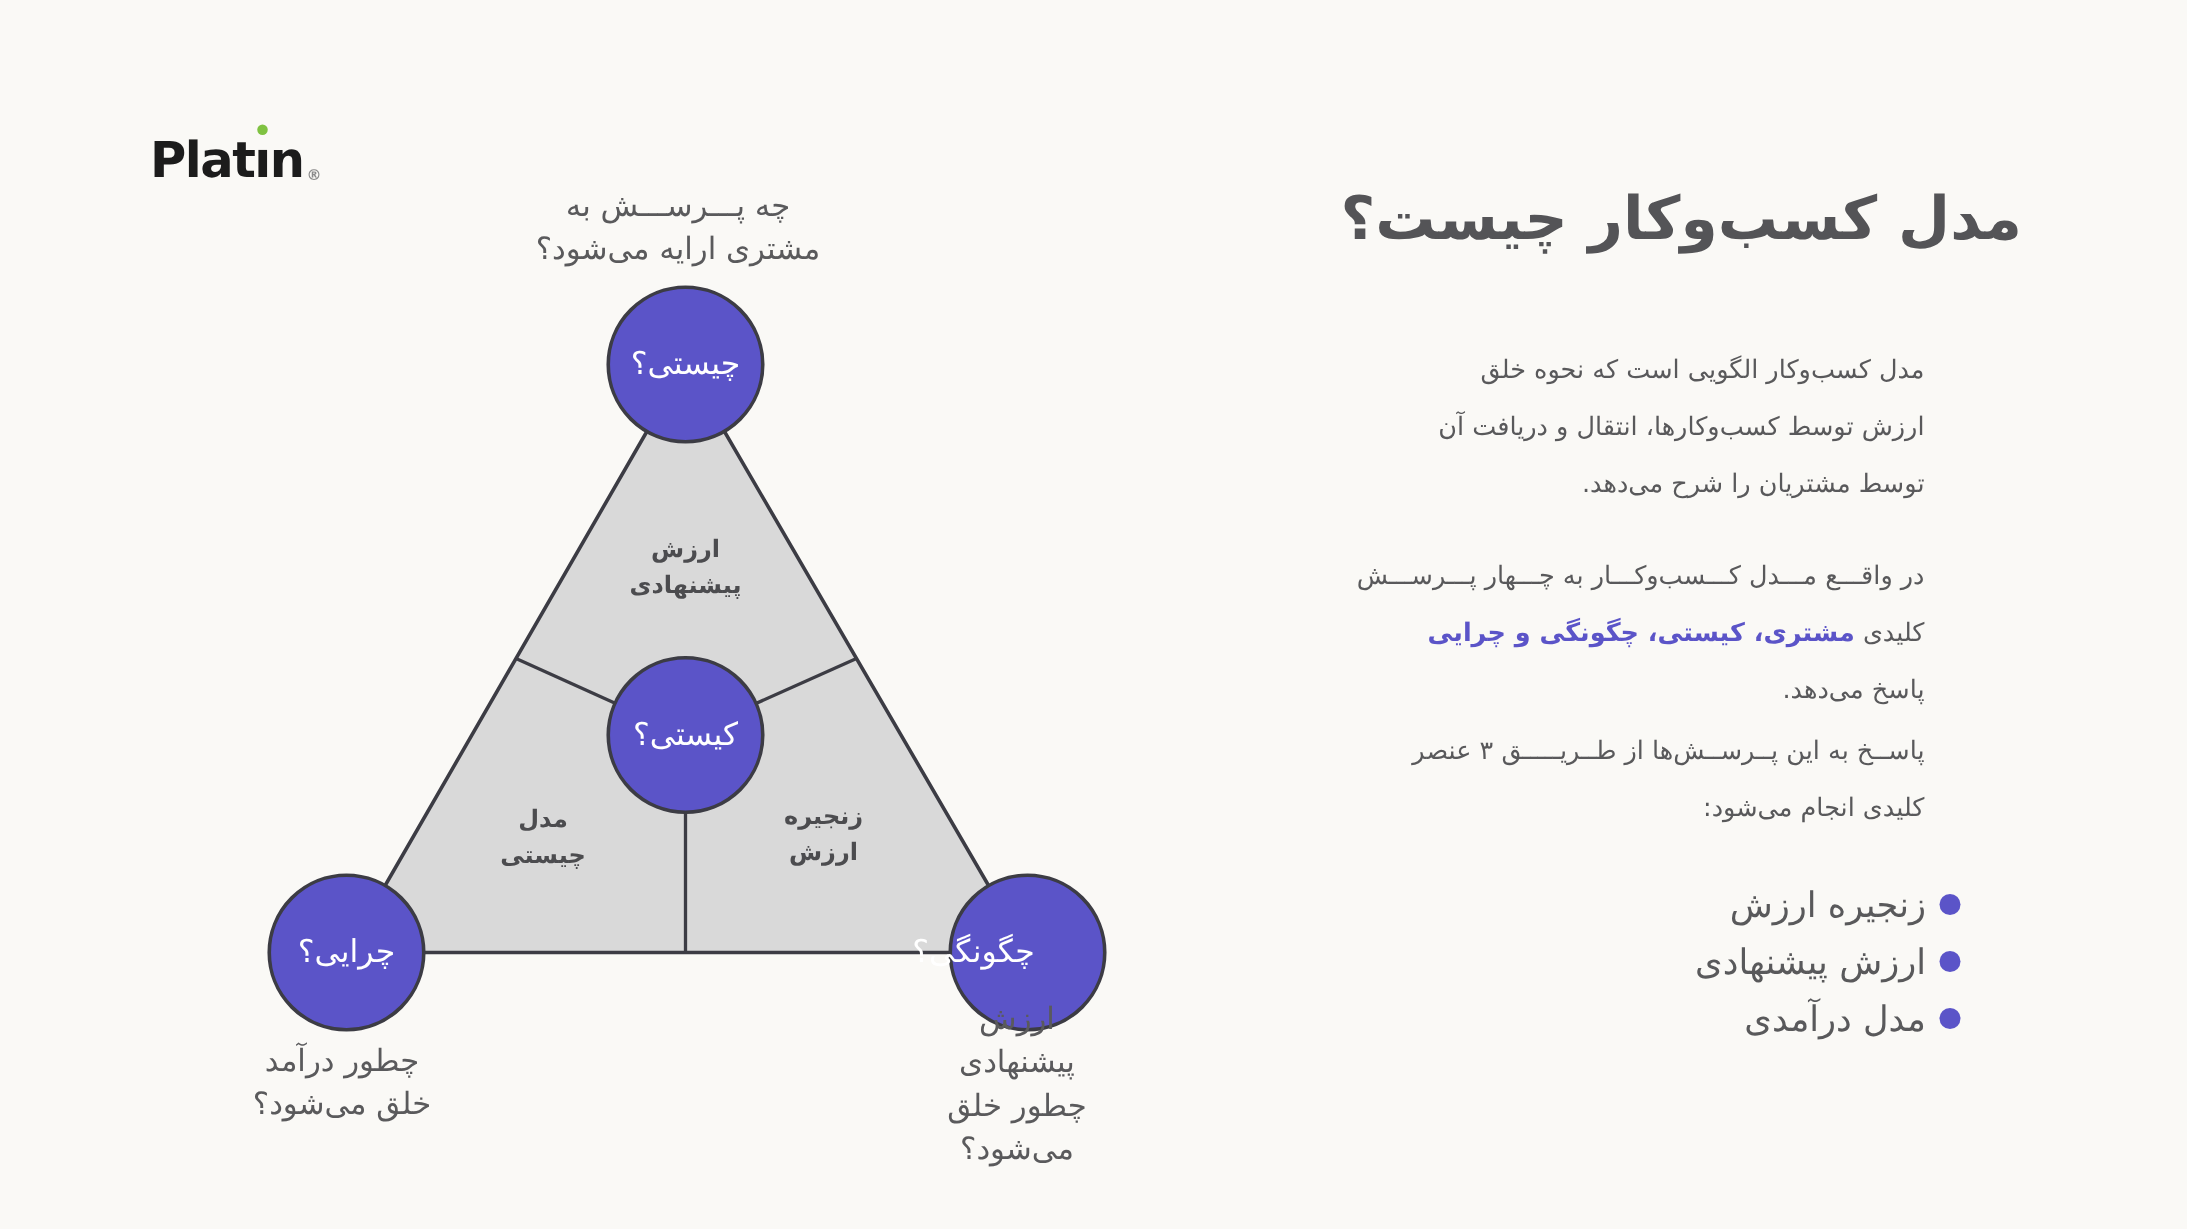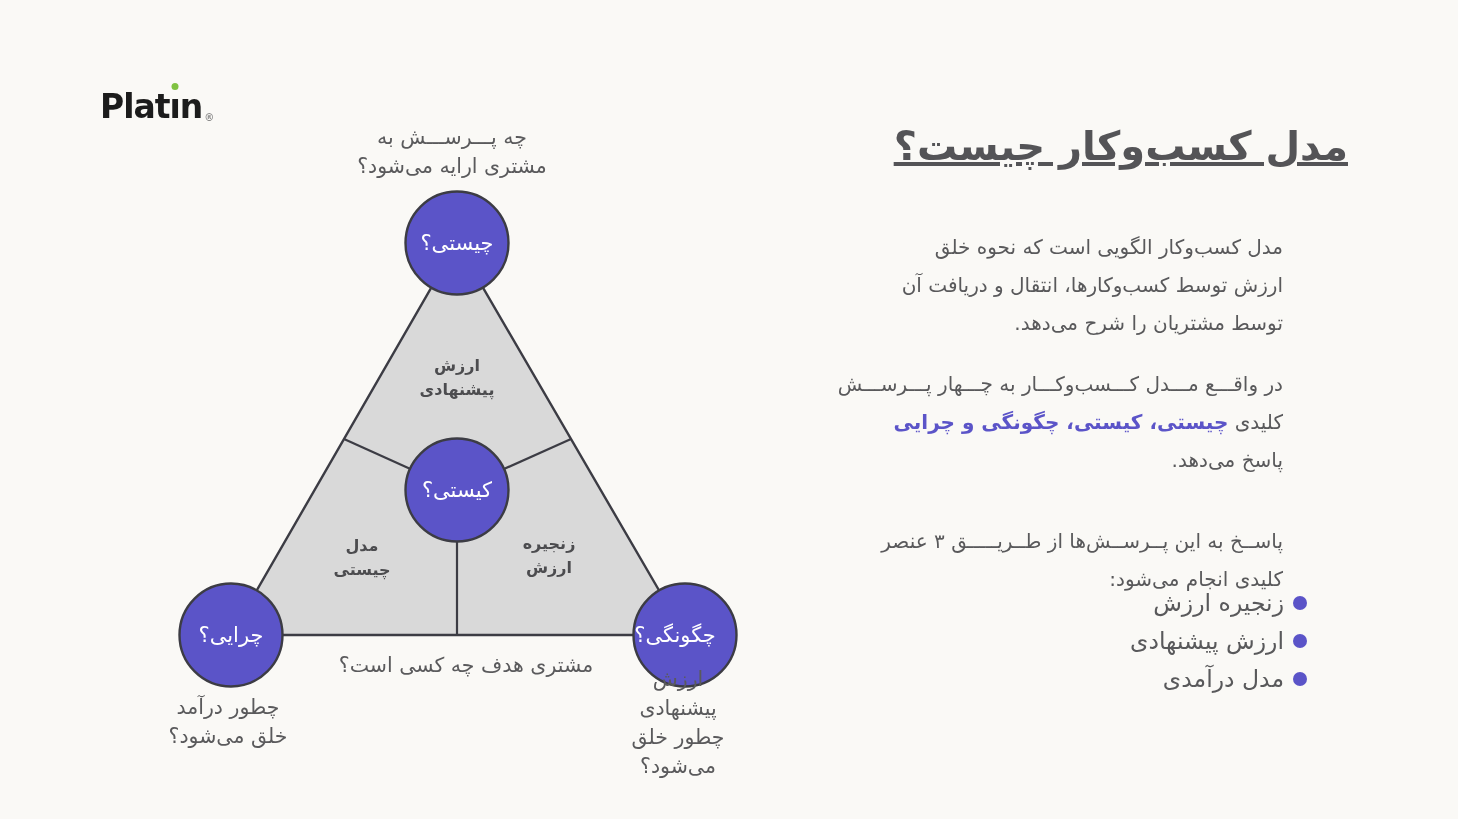--- a/index.html
+++ b/index.html
@@ -20,22 +20,22 @@
   .diagram{position:absolute;left:0;top:0;width:810px;height:819px;}
   .diagram svg{position:absolute;left:0;top:0;}
   .dlabel{position:absolute;transform:translate(-50%,-50%);text-align:center;
           direction:rtl;white-space:pre-line;line-height:1.42;}
   .d-question{font-size:20.5px;color:#5A5A5C;font-weight:500;}
   .d-region{font-size:16px;color:#4C4C4F;font-weight:600;line-height:1.5;}
   .d-circle-label{font-size:21px;color:#FFFFFF;font-weight:normal;line-height:1;}
   
   .rtl{direction:rtl;}
   .page-title{position:absolute;right:110px;top:96px;font-size:40px;font-weight:bold;
-              color:#545457;white-space:nowrap;text-decoration:underline;}
-  .para{position:absolute;right:175px;font-size:20px;line-height:38px;
+              color:#545457;white-space:nowrap;}
+  .para{position:absolute;right:175px;font-size:17px;line-height:38px;
         color:#59595B;text-align:right;white-space:pre-line;}
   .para .hl{color:#5B54C8;font-weight:bold;}
   .bullets{position:absolute;right:151px;top:584px;}
   .bullet-row{display:flex;direction:rtl;align-items:center;height:38px;}
   .bullet-dot{width:14px;height:14px;border-radius:50%;background:#5B54C8;
               margin-left:9px;flex:0 0 auto;}
   .bullet-label{font-size:23.5px;color:#59595B;white-space:nowrap;}
 </style>
 </head>
 <body>
@@ -56,47 +56,46 @@
     <circle cx="231" cy="635" r="51.5" fill="#5B54C8" stroke="#3C3C44" stroke-width="2.4"></circle>
     <circle cx="685" cy="635" r="51.5" fill="#5B54C8" stroke="#3C3C44" stroke-width="2.4"></circle>
   </svg>
 
   <div class="dlabel d-question" style="left:452px;top:152px;">چه پـــرســـش به
 مشتری ارایه می‌شود؟</div>
 
   <div class="dlabel d-circle-label" style="left:457px;top:243px;">چیستی؟</div>
   <div class="dlabel d-circle-label" style="left:457px;top:490px;">کیستی؟</div>
   <div class="dlabel d-circle-label" style="left:231px;top:635px;">چرایی؟</div>
-  <div class="dlabel d-circle-label" style="left:675px;top:635px;">چگونگی؟</div>
+  <div class="dlabel d-circle-label" style="left:649px;top:635px;">چگونگی؟</div>
 
   <div class="dlabel d-region" style="left:457px;top:378px;">ارزش
 پیشنهادی</div>
   <div class="dlabel d-region" style="left:362px;top:558px;">مدل
 چیستی</div>
   <div class="dlabel d-region" style="left:549px;top:556px;">زنجیره
 ارزش</div>
 
-  <div class="dlabel d-question" style="left:466px;top:666px;white-space:nowrap;">مشتری هدف چه کسی است؟</div>
   <div class="dlabel d-question" style="left:228px;top:722px;">چطور درآمد
 خلق می‌شود؟</div>
   <div class="dlabel d-question" style="left:678px;top:723px;">ارزش پیشنهادی
 چطور خلق می‌شود؟</div>
 </div>
 
 <h1 class="page-title rtl">مدل کسب‌وکار چیست؟</h1>
 
 <div class="para rtl" style="top:228px;">مدل کسب‌وکار الگویی است که نحوه خلق
 ارزش توسط کسب‌وکارها، انتقال و دریافت آن
 توسط مشتریان را شرح می‌دهد.</div>
 
 <div class="para rtl" style="top:365px;"><span>در واقـــع مـــدل کـــسب‌وکـــار به چـــهار پـــرســـش
-کلیدی </span><span class="hl">چیستی، کیستی، چگونگی و چرایی</span><span>
+کلیدی </span><span class="hl">مشتری، کیستی، چگونگی و چرایی</span><span>
 پاسخ می‌دهد.</span></div>
 
-<div class="para rtl" style="top:522px;margin-left:33px;">پاســخ به این پــرســش‌ها از طــریـــــق ۳ عنصر
+<div class="para rtl" style="top:482px;margin-left:33px;">پاســخ به این پــرســش‌ها از طــریـــــق ۳ عنصر
 کلیدی انجام می‌شود:</div>
 
 <div class="bullets">
   <div class="bullet-row">
     <span class="bullet-dot"></span>
     <span class="bullet-label rtl">زنجیره ارزش</span>
   </div>
   <div class="bullet-row">
     <span class="bullet-dot"></span>
     <span class="bullet-label rtl">ارزش پیشنهادی</span>

